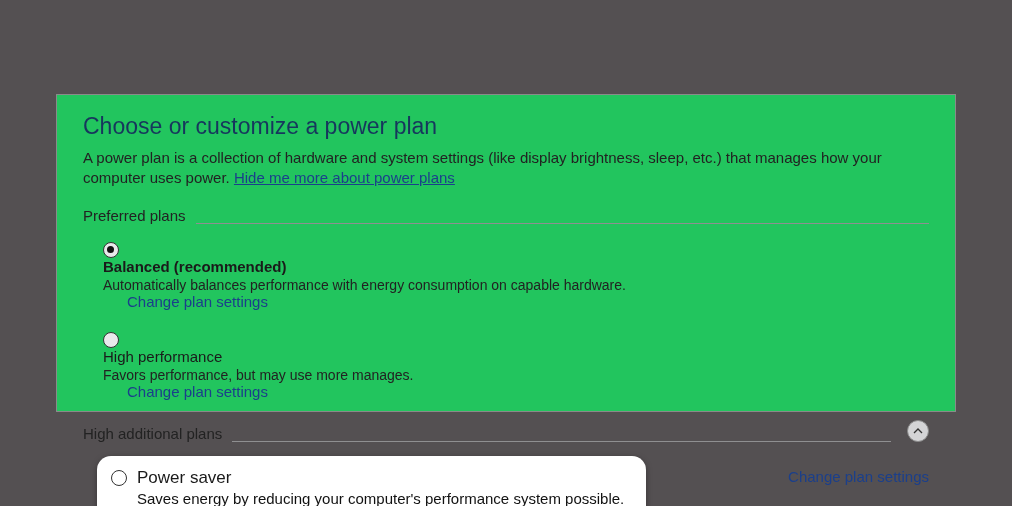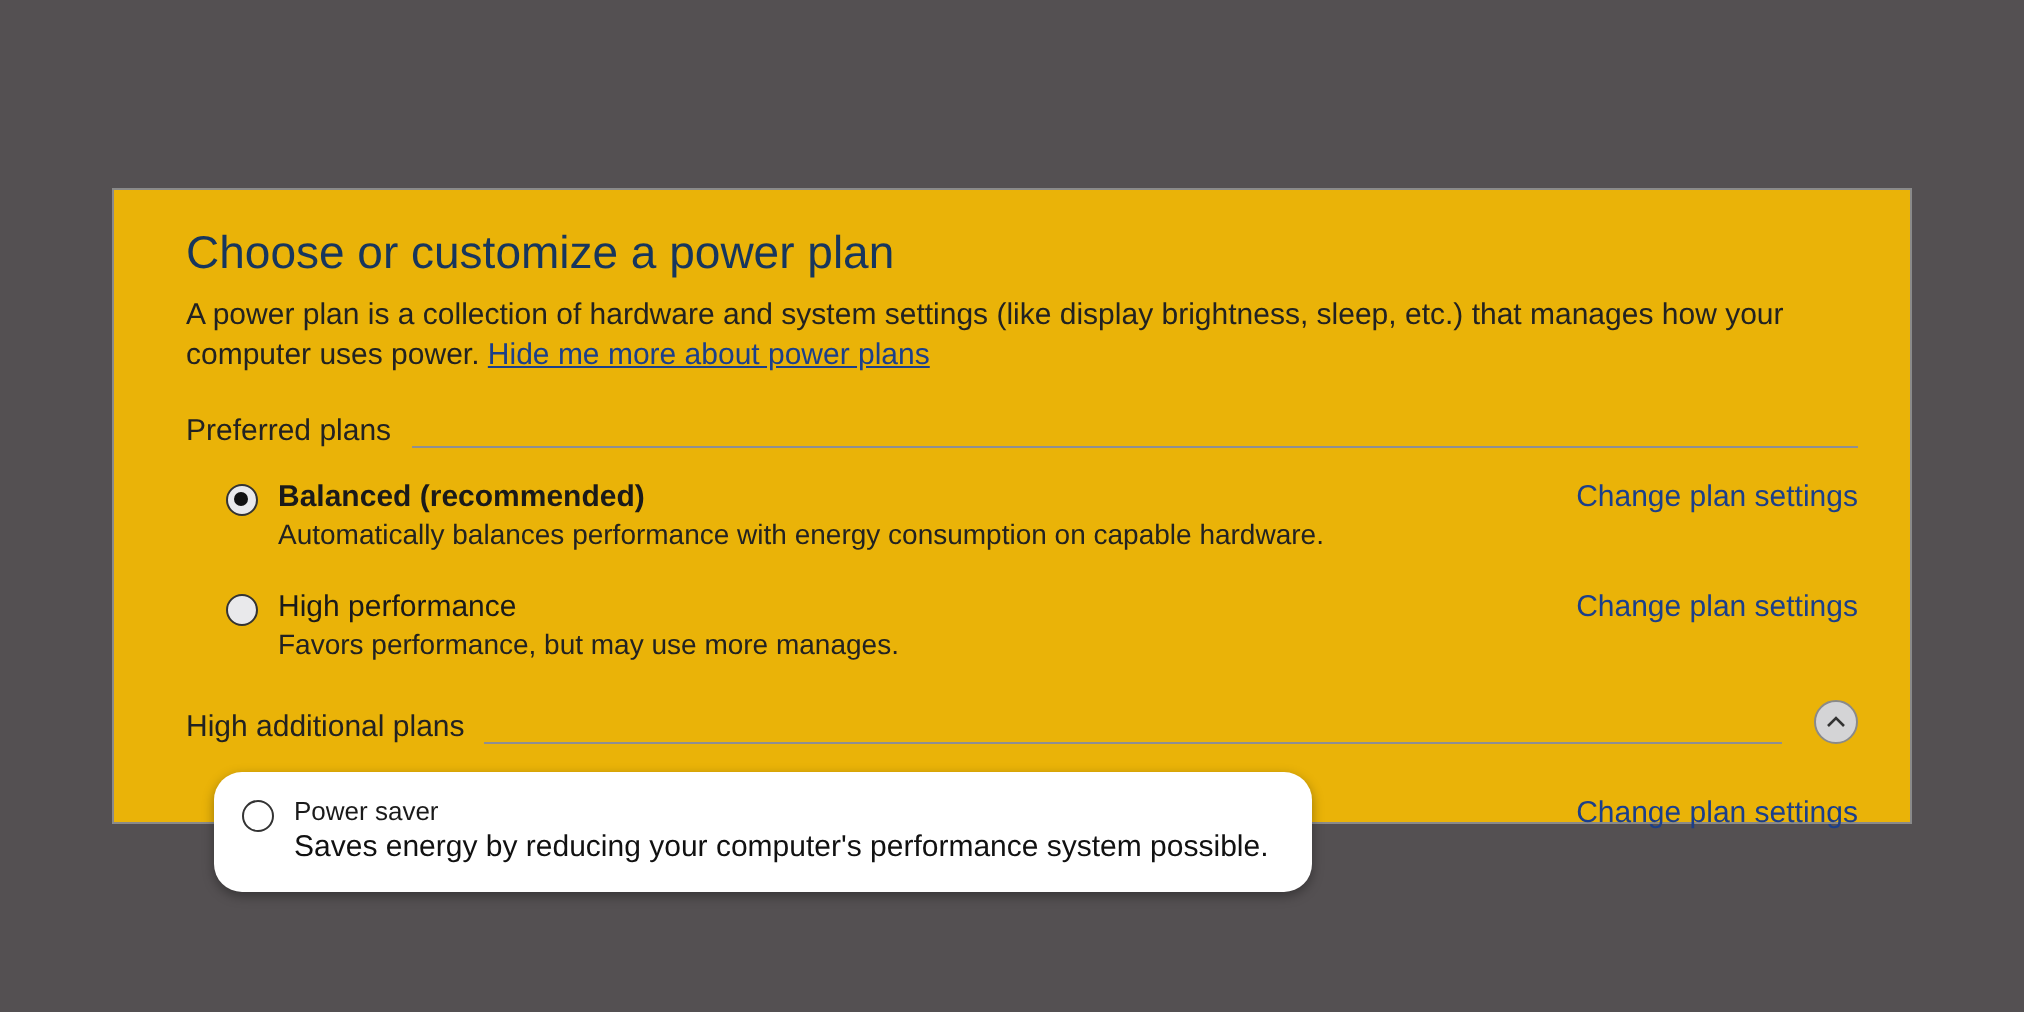--- a/index.html
+++ b/index.html
@@ -9,25 +9,25 @@
       height: 506px;
       font-family: "Segoe UI", Tahoma, sans-serif;
       font-size: 15px;
       color: #1a1a1a;
       display: flex;
       align-items: center;
       justify-content: center;
       overflow: hidden;
     }
     .panel {
-      background: #eab308;
+      background: #22c55e;
       width: 900px;
       height: 318px;
       border: 1px solid #8a8a8a;
-      padding: 18px 26px 20px 36px;
+      padding: 18px 26px 20px 26px;
       position: relative;
     }
     h1.page-title {
       color: #17365d;
       font-weight: 400;
       font-size: 23px;
       margin-bottom: 8px;
     }
     .intro {
       color: #222;
@@ -64,20 +64,21 @@
       display: flex; align-items: center; justify-content: center;
       cursor: pointer;
       margin-left: 6px;
     }
     .expand-btn svg { width: 10px; height: 10px; }
     .plans { padding-left: 20px; }
     .plan {
       display: flex;
       align-items: flex-start;
       padding: 6px 0 14px 0;
+      flex-direction: column;
     }
     .plan .radio {
       width: 16px; height: 16px;
       border: 1.5px solid #333;
       border-radius: 50%;
       background: #e9e9eb;
       margin-top: 2px;
       margin-right: 10px;
       flex-shrink: 0;
       position: relative;
@@ -127,21 +128,21 @@
     .highlight .radio {
       width: 16px; height: 16px;
       border: 1.5px solid #333;
       border-radius: 50%;
       background: #fff;
       margin-top: 2px;
       margin-right: 10px;
       flex-shrink: 0;
       cursor: pointer;
     }
-    .highlight .hbody .name { font-size: 13px; margin-bottom: 2px; }
+    .highlight .hbody .name { font-size: 17px; margin-bottom: 2px; }
     .highlight .hbody .desc { font-size: 15px; color: #111; }
     .highlight-wrap .spacer { flex: 1; }
     .highlight-wrap .change {
       color: #1b3f8b;
       font-size: 15px;
       cursor: pointer;
       white-space: nowrap;
       margin-left: 24px;
       margin-top: 12px;
     }

